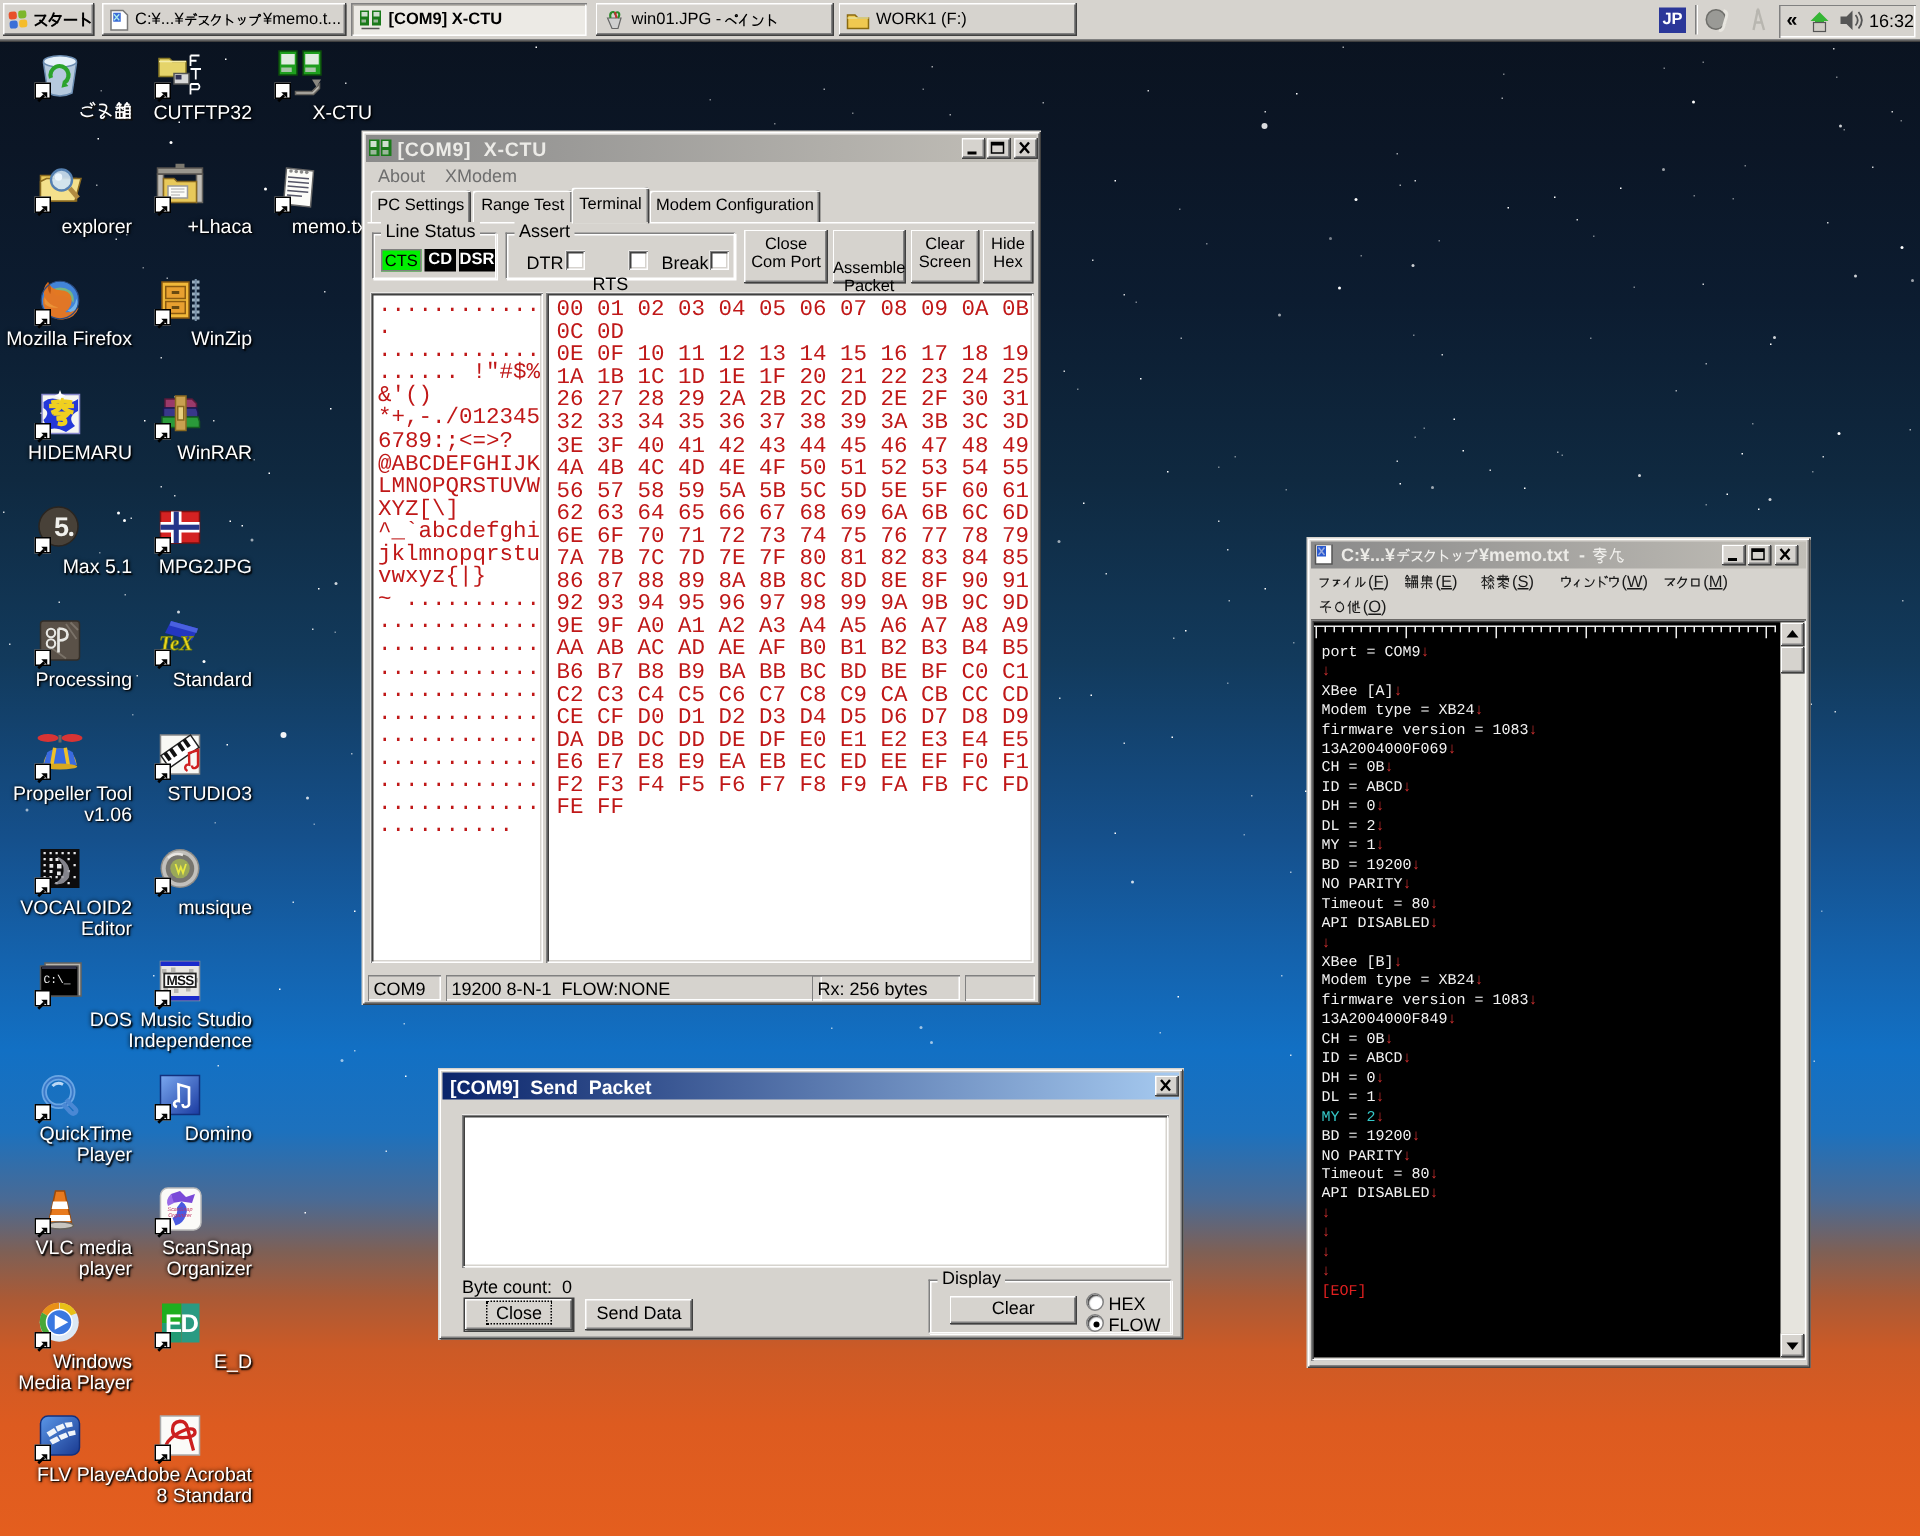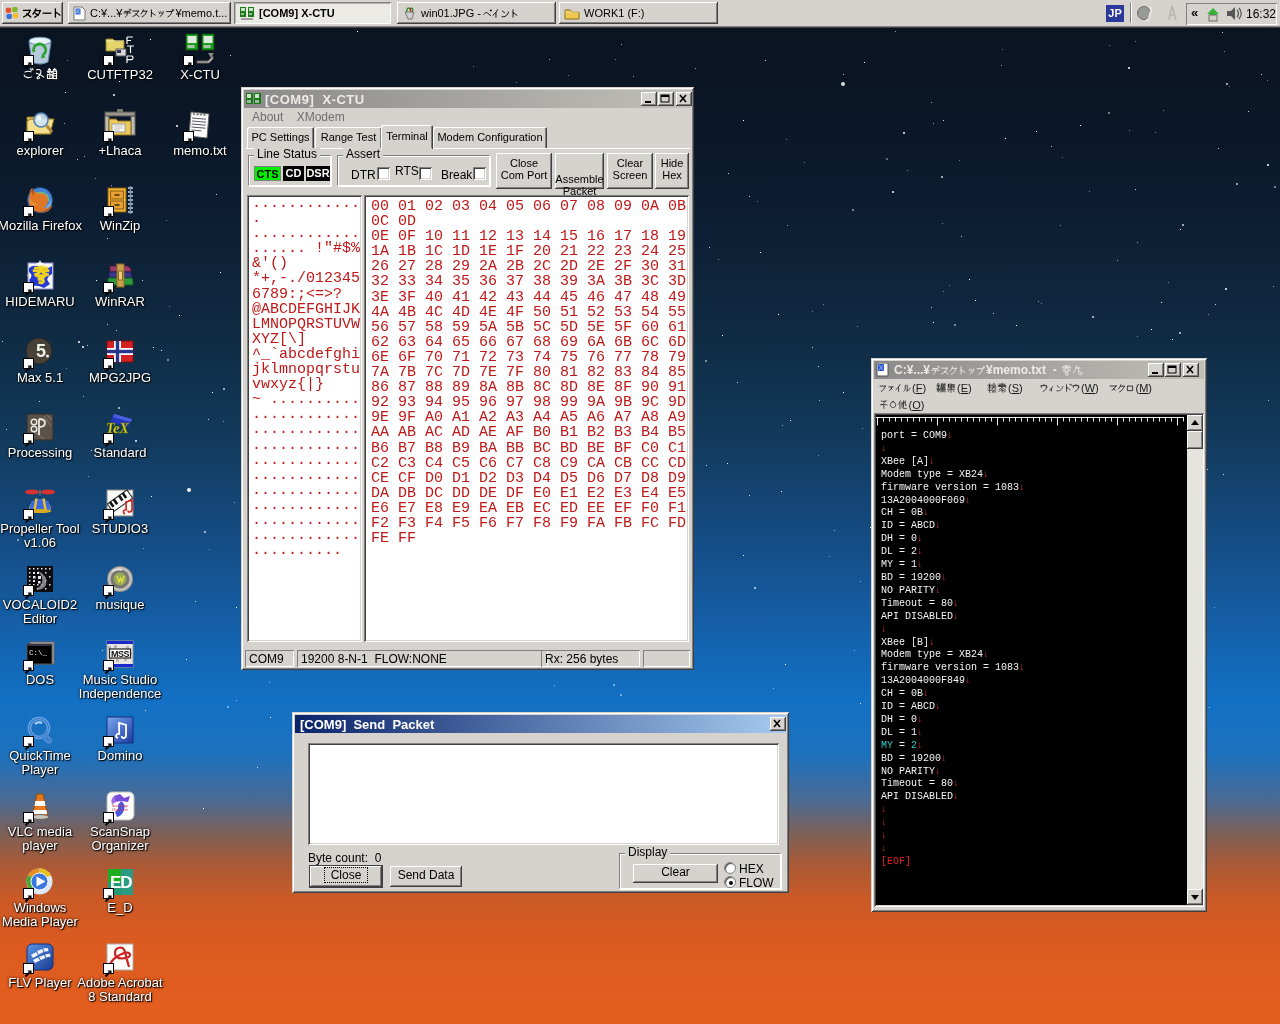--- a/index.html
+++ b/index.html
@@ -36,21 +36,21 @@
 
 .taskbar{position:absolute;left:0;top:0;width:1280px;height:28px;background:#d6d3ce;
  box-shadow:inset 0 -1px 0 #404040,inset 0 -2px 0 #808080}
 .tbtn{position:absolute;top:2px;height:22px;background:#d6d3ce;font-size:11px;
  box-shadow:inset -1px -1px 0 #404040,inset 1px 1px 0 #fff,inset -2px -2px 0 #808080,inset 2px 2px 0 #d6d3ce;
  color:#000;display:flex;align-items:center;white-space:nowrap;overflow:hidden}
 .tbtn.pressed{background:#eceae5;font-weight:bold;
  box-shadow:inset 1px 1px 0 #808080,inset -1px -1px 0 #fff,inset 2px 2px 0 #b8b5ae}
 .tbtn .ti{margin:0 4px 0 5px;flex:none}
 
-.dico{position:absolute;width:96px;text-align:center}
+.dico{position:absolute;width:96px;text-align:right}
 .mitem{position:absolute;font-size:11px;color:#1a1a1a;display:flex;align-items:center;height:12px}
 .mitem span{margin-left:1px}
 .dico .ic{position:relative;width:32px;height:32px;margin:0 auto}
 .dico .lab{margin-top:3px;font-size:13px;line-height:14px;color:#fff;
  text-shadow:1px 1px 1px #000,0 0 3px #000}
 .sca{position:absolute;left:-1px;bottom:-1px;width:11px;height:11px;background:#fff;
  border:1px solid #000;z-index:3}
 #xasc,#xhex{position:absolute;background:#fff;color:#c01818;font-size:15px;line-height:15.1px;
  font-family:"Liberation Mono",monospace;white-space:pre;overflow:hidden;
  box-shadow:inset 1px 1px 0 #808080,inset -1px -1px 0 #fff,inset 2px 2px 0 #404040,inset -2px -2px 0 #d6d3ce}
@@ -609,29 +609,29 @@
 
   <div class="tab" style="left:6px;top:40px;width:67px;height:21px;line-height:21px">PC Settings</div>
   <div class="tab" style="left:74px;top:40px;width:67px;height:21px;line-height:21px">Range Test</div>
   <div class="tab" style="left:192px;top:40px;width:114px;height:21px;line-height:21px">Modem Configuration</div>
   <div class="tab" style="left:140px;top:38px;width:52px;height:24px;line-height:23px;z-index:2">Terminal</div>
   <div style="position:absolute;left:4px;top:61px;width:445px;height:1px;background:#fff"></div>
   <div style="position:absolute;left:141px;top:61px;width:50px;height:1px;background:#d6d3ce;z-index:3"></div>
 
   <div class="gbox" style="left:7px;top:68px;width:83px;height:31px"></div>
   <div class="glab" style="left:13px;top:61px">Line Status</div>
-  <div style="position:absolute;left:13px;top:79px;width:27px;height:15px;background:#00f000;color:#000;font-size:11px;font-weight:bold;text-align:center;line-height:15px;border:1px solid #808080">CTS</div>
+  <div style="position:absolute;left:13px;top:79px;width:27px;height:15px;background:#00f000;color:#000;font-size:11px;font-weight:normal;text-align:center;line-height:15px;border:1px solid #808080">CTS</div>
   <div style="position:absolute;left:42px;top:79px;width:21px;height:15px;background:#000;color:#fff;font-size:11px;font-weight:bold;text-align:center;line-height:15px">CD</div>
   <div style="position:absolute;left:65px;top:79px;width:24px;height:15px;background:#000;color:#fff;font-size:11px;font-weight:bold;text-align:center;line-height:15px">DSR</div>
 
   <div class="gbox" style="left:96px;top:68px;width:153px;height:31px"></div>
   <div class="glab" style="left:102px;top:61px">Assert</div>
   <div style="position:absolute;left:110px;top:81px;font-size:12px">DTR</div>
   <div class="ck" style="left:136px;top:80px"></div>
-  <div style="position:absolute;left:154px;top:77px;font-size:12px">RTS</div>
+  <div style="position:absolute;left:154px;top:95px;font-size:12px">RTS</div>
   <div class="ck" style="left:178px;top:80px"></div>
   <div style="position:absolute;left:200px;top:81px;font-size:12px">Break</div>
   <div class="ck" style="left:232px;top:80px"></div>
 
   <div class="btn" style="left:255px;top:66px;width:56px;height:36px;padding-top:4px;font-size:11px">Close<br>Com Port</div>
   <div class="btn" style="left:314px;top:66px;width:49px;height:36px;padding-top:20px;font-size:11px">Assemble<br>Packet</div>
   <div class="btn" style="left:366px;top:66px;width:46px;height:36px;padding-top:4px;font-size:11px">Clear<br>Screen</div>
   <div class="btn" style="left:414px;top:66px;width:34px;height:36px;padding-top:4px;font-size:11px">Hide<br>Hex</div>
 
   <div id="xasc" style="left:6px;top:108px;width:115px;height:447px;padding:1px 0 0 5px">............<br>.<br>............<br>......&nbsp;!"#$%<br>&amp;'()<br>*+,-./012345<br>6789:;&lt;=&gt;?<br>@ABCDEFGHIJK<br>LMNOPQRSTUVW<br>XYZ[\]<br>^_`abcdefghi<br>jklmnopqrstu<br>vwxyz{|}<br>~&nbsp;..........<br>............<br>............<br>............<br>............<br>............<br>............<br>............<br>............<br>............<br>..........</div>

